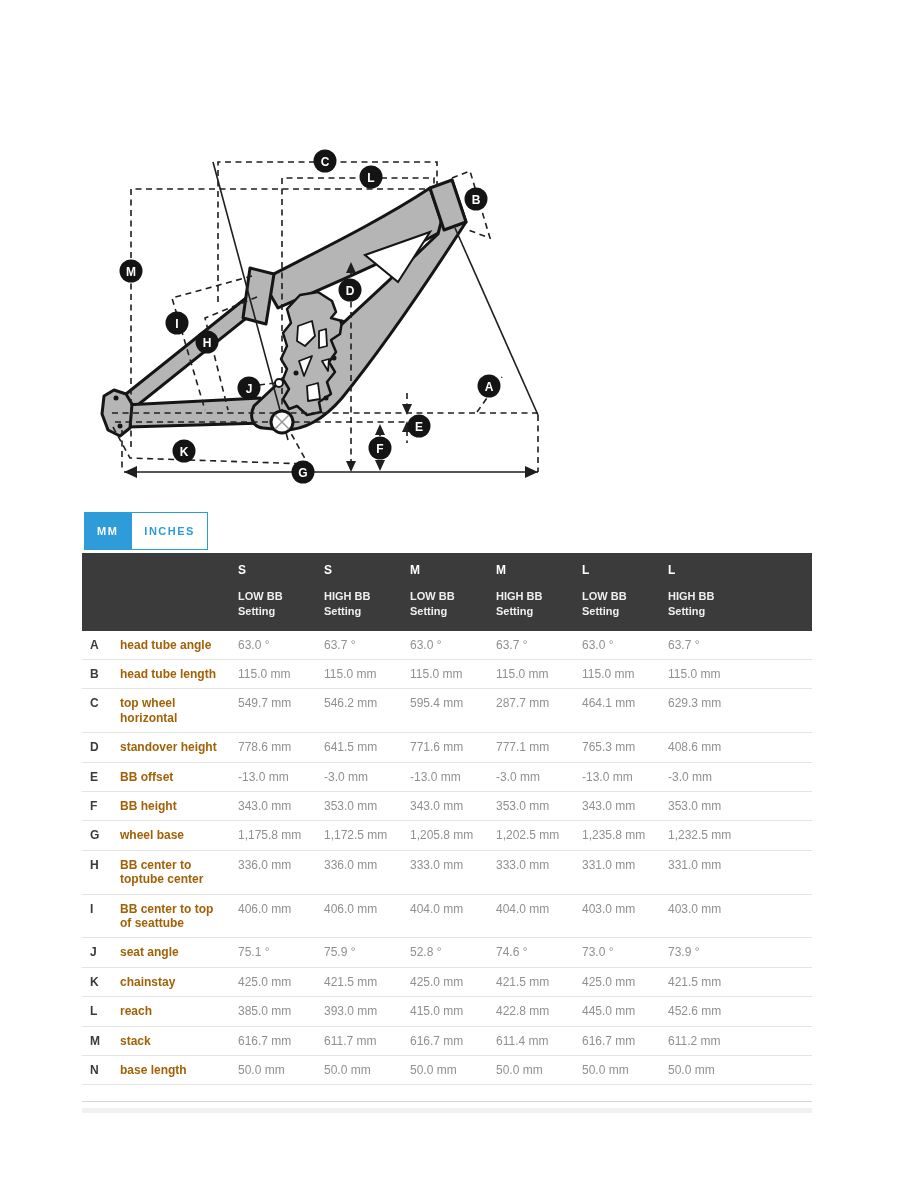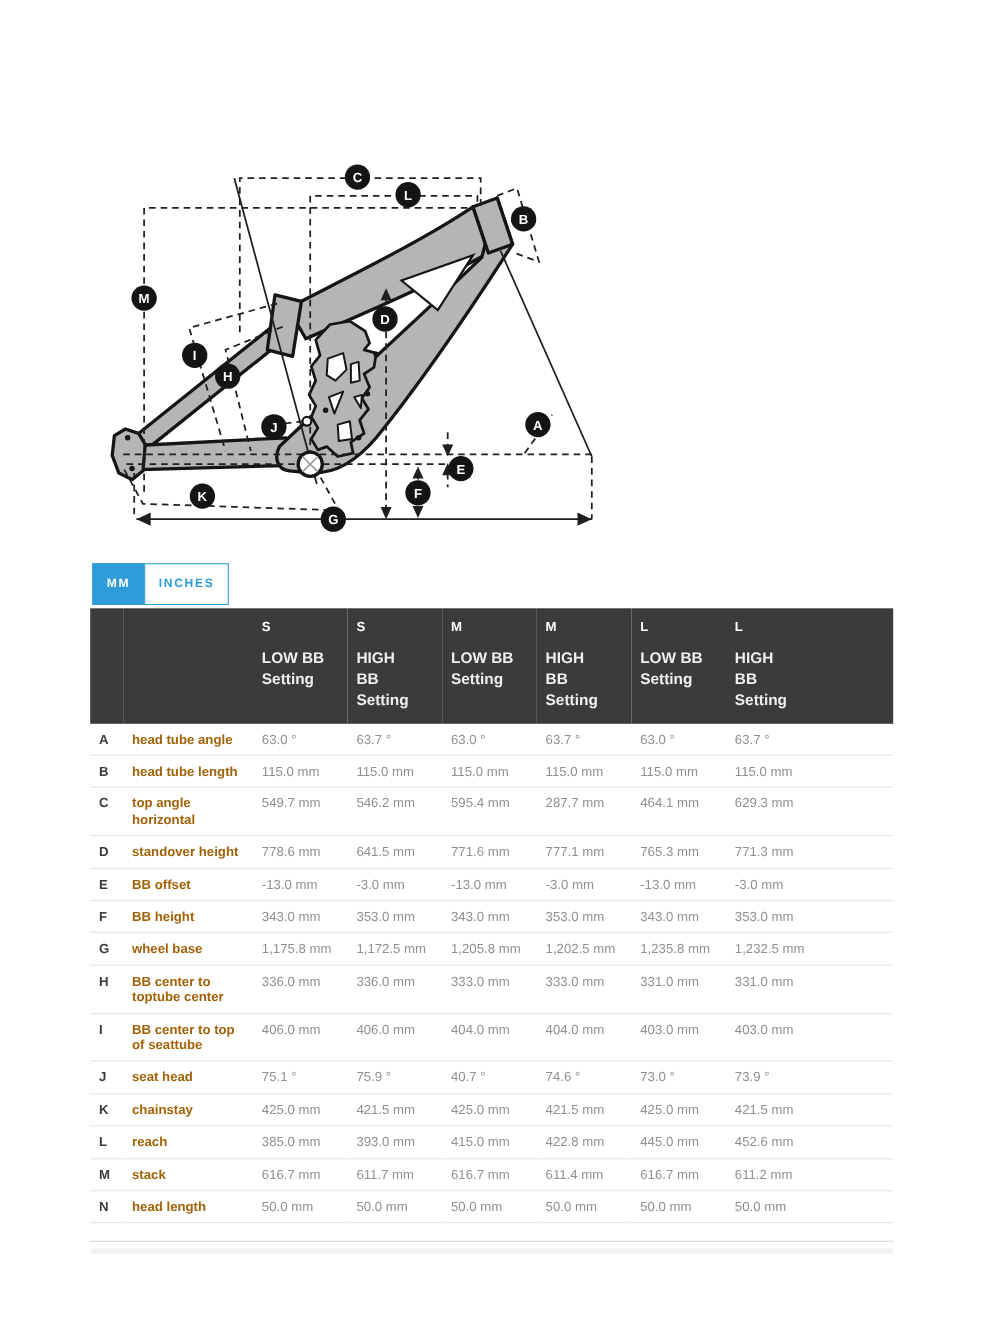--- a/index.html
+++ b/index.html
@@ -24,21 +24,21 @@
   
   .table-wrap{border-bottom:1px solid #d6d6d6;padding-bottom:16px;}
   table.geotable{width:730px;border-collapse:collapse;table-layout:fixed;}
   .geotable col.c-letter{width:30px;}
   .geotable col.c-label{width:118px;}
   .geotable col.c-val{width:86px;}
   .geotable col.c-val-last{width:152px;}
   .geotable thead th{background:#3b3b3b;color:#fff;text-align:left;vertical-align:top;
        padding:10px 8px 12px 8px;font-weight:bold;}
   .hdr-size{font-size:12px;margin-bottom:12px;}
-  .hdr-setting{font-size:14px;line-height:1.35;color:#efefef;width:58px;}
+  .hdr-setting{font-size:11px;line-height:1.35;color:#efefef;width:58px;}
   .geotable tbody td{border-bottom:1px solid #e4e4e4;padding:7px 8px;font-size:12px;
        vertical-align:top;line-height:1.2;}
   td.cell-letter{font-weight:bold;color:#3b3b3b;padding-left:8px;padding-right:2px;}
   td.cell-label{font-weight:bold;color:#a16207;}
   td.cell-val{color:#909090;}
   .bottom-band{height:5px;background:#f1f1f1;margin-top:6px;}
 </style>
 </head>
 <body>
 
@@ -194,37 +194,37 @@
               <td class="cell-label">head tube length</td>
               <td class="cell-val">115.0 mm</td>
               <td class="cell-val">115.0 mm</td>
               <td class="cell-val">115.0 mm</td>
               <td class="cell-val">115.0 mm</td>
               <td class="cell-val">115.0 mm</td>
               <td class="cell-val">115.0 mm</td>
             </tr>
             <tr>
               <td class="cell-letter">C</td>
-              <td class="cell-label">top angle horizontal</td>
+              <td class="cell-label">top wheel horizontal</td>
               <td class="cell-val">549.7 mm</td>
               <td class="cell-val">546.2 mm</td>
               <td class="cell-val">595.4 mm</td>
               <td class="cell-val">287.7 mm</td>
               <td class="cell-val">464.1 mm</td>
               <td class="cell-val">629.3 mm</td>
             </tr>
             <tr>
               <td class="cell-letter">D</td>
               <td class="cell-label">standover height</td>
               <td class="cell-val">778.6 mm</td>
               <td class="cell-val">641.5 mm</td>
               <td class="cell-val">771.6 mm</td>
               <td class="cell-val">777.1 mm</td>
               <td class="cell-val">765.3 mm</td>
-              <td class="cell-val">771.3 mm</td>
+              <td class="cell-val">408.6 mm</td>
             </tr>
             <tr>
               <td class="cell-letter">E</td>
               <td class="cell-label">BB offset</td>
               <td class="cell-val">-13.0 mm</td>
               <td class="cell-val">-3.0 mm</td>
               <td class="cell-val">-13.0 mm</td>
               <td class="cell-val">-3.0 mm</td>
               <td class="cell-val">-13.0 mm</td>
               <td class="cell-val">-3.0 mm</td>
@@ -264,24 +264,24 @@
               <td class="cell-label">BB center to top of seattube</td>
               <td class="cell-val">406.0 mm</td>
               <td class="cell-val">406.0 mm</td>
               <td class="cell-val">404.0 mm</td>
               <td class="cell-val">404.0 mm</td>
               <td class="cell-val">403.0 mm</td>
               <td class="cell-val">403.0 mm</td>
             </tr>
             <tr>
               <td class="cell-letter">J</td>
-              <td class="cell-label">seat head</td>
+              <td class="cell-label">seat angle</td>
               <td class="cell-val">75.1 °</td>
               <td class="cell-val">75.9 °</td>
-              <td class="cell-val">40.7 °</td>
+              <td class="cell-val">52.8 °</td>
               <td class="cell-val">74.6 °</td>
               <td class="cell-val">73.0 °</td>
               <td class="cell-val">73.9 °</td>
             </tr>
             <tr>
               <td class="cell-letter">K</td>
               <td class="cell-label">chainstay</td>
               <td class="cell-val">425.0 mm</td>
               <td class="cell-val">421.5 mm</td>
               <td class="cell-val">425.0 mm</td>
@@ -304,21 +304,21 @@
               <td class="cell-label">stack</td>
               <td class="cell-val">616.7 mm</td>
               <td class="cell-val">611.7 mm</td>
               <td class="cell-val">616.7 mm</td>
               <td class="cell-val">611.4 mm</td>
               <td class="cell-val">616.7 mm</td>
               <td class="cell-val">611.2 mm</td>
             </tr>
             <tr>
               <td class="cell-letter">N</td>
-              <td class="cell-label">head length</td>
+              <td class="cell-label">base length</td>
               <td class="cell-val">50.0 mm</td>
               <td class="cell-val">50.0 mm</td>
               <td class="cell-val">50.0 mm</td>
               <td class="cell-val">50.0 mm</td>
               <td class="cell-val">50.0 mm</td>
               <td class="cell-val">50.0 mm</td>
             </tr>
           </tbody>
       </table>
     </div>

